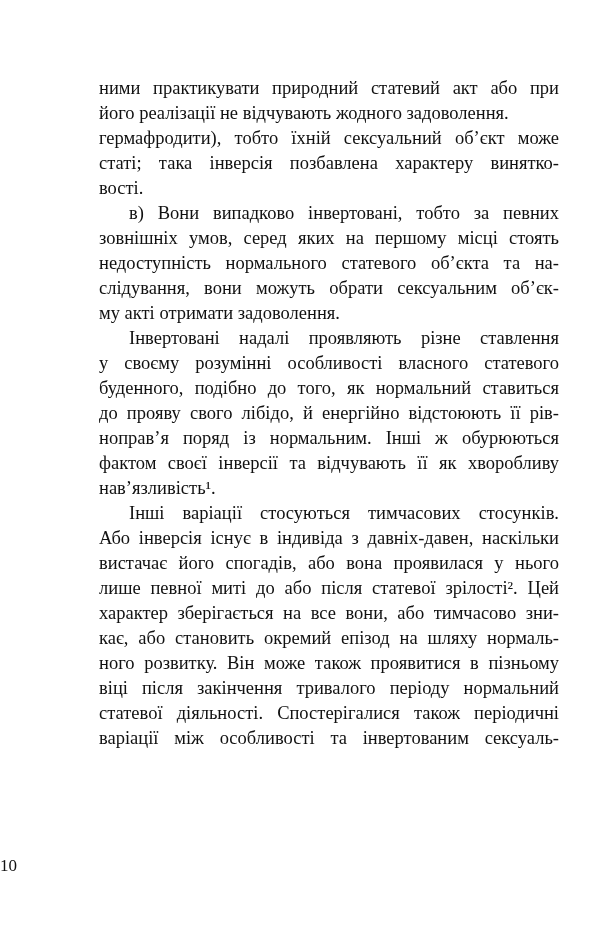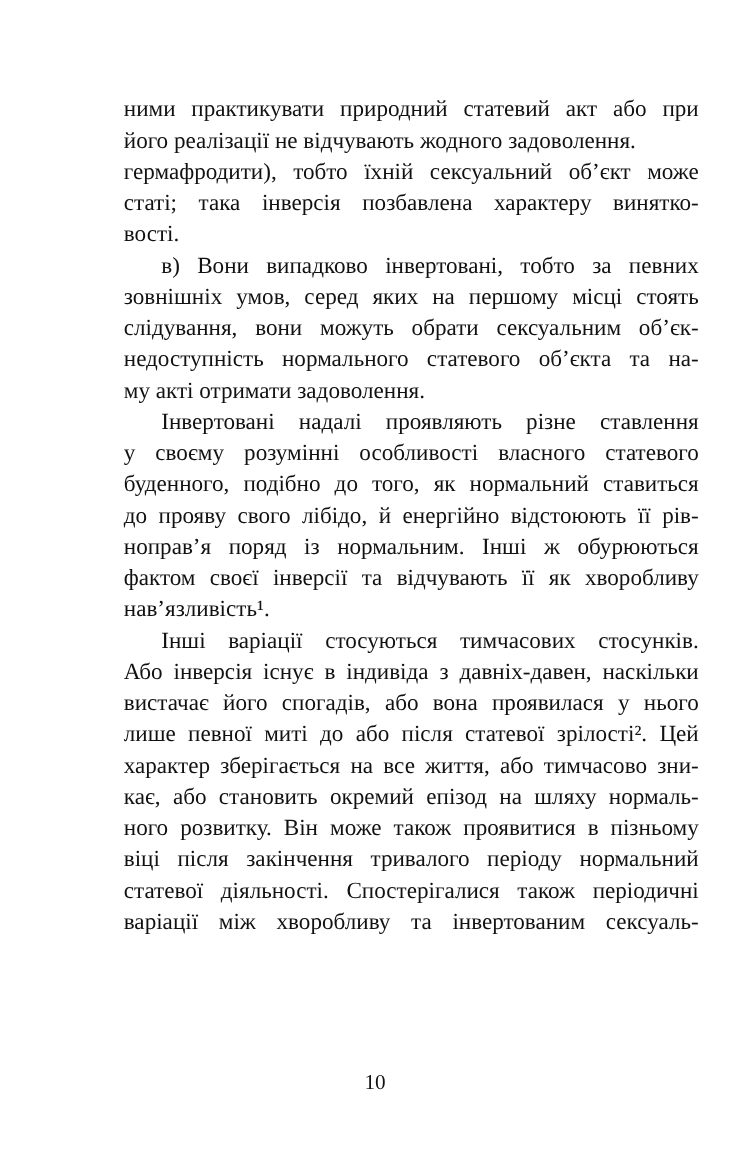--- a/index.html
+++ b/index.html
@@ -36,21 +36,21 @@
     -moz-text-align-last: left;
   }
   .line.indent {
     text-indent: 30px;
   }
   .page-number {
     position: absolute;
     left: 0;
     right: 0;
     top: 856px;
-    text-align: center;
+    text-align: left;
     font-size: 17px;
     color: #111111;
   }
 </style>
 </head>
 <body>
 
 <div class="page">
   <div class="text-block">
 
@@ -61,44 +61,44 @@
 
     <div class="para">
       <div class="line">гермафродити), тобто їхній сексуальний об’єкт може</div>
       <div class="line">статі; така інверсія позбавлена характеру винятко-</div>
       <div class="line end">вості.</div>
     </div>
 
     <div class="para">
       <div class="line indent">в) Вони випадково інвертовані, тобто за певних</div>
       <div class="line">зовнішніх умов, серед яких на першому місці стоять</div>
+      <div class="line">недоступність нормального статевого об’єкта та на-</div>
       <div class="line">слідування, вони можуть обрати сексуальним об’єк-</div>
-      <div class="line">недоступність нормального статевого об’єкта та на-</div>
       <div class="line end">му акті отримати задоволення.</div>
     </div>
 
     <div class="para">
       <div class="line indent">Інвертовані надалі проявляють різне ставлення</div>
       <div class="line">у своєму розумінні особливості власного статевого</div>
       <div class="line">буденного, подібно до того, як нормальний ставиться</div>
       <div class="line">до прояву свого лібідо, й енергійно відстоюють її рів-</div>
       <div class="line">ноправ’я поряд із нормальним. Інші ж обурюються</div>
       <div class="line">фактом своєї інверсії та відчувають її як хворобливу</div>
       <div class="line end">нав’язливість¹.</div>
     </div>
 
     <div class="para">
       <div class="line indent">Інші варіації стосуються тимчасових стосунків.</div>
       <div class="line">Або інверсія існує в індивіда з давніх-давен, наскільки</div>
       <div class="line">вистачає його спогадів, або вона проявилася у нього</div>
       <div class="line">лише певної миті до або після статевої зрілості². Цей</div>
-      <div class="line">характер зберігається на все життя, або тимчасово зни-</div>
+      <div class="line">характер зберігається на все вони, або тимчасово зни-</div>
       <div class="line">кає, або становить окремий епізод на шляху нормаль-</div>
       <div class="line">ного розвитку. Він може також проявитися в пізньому</div>
       <div class="line">віці після закінчення тривалого періоду нормальний</div>
       <div class="line">статевої діяльності. Спостерігалися також періодичні</div>
-      <div class="line">варіації між хворобливу та інвертованим сексуаль-</div>
+      <div class="line">варіації між особливості та інвертованим сексуаль-</div>
     </div>
 
   </div>
 
   <div class="page-number">10</div>
 </div>
 
 </body></html>

